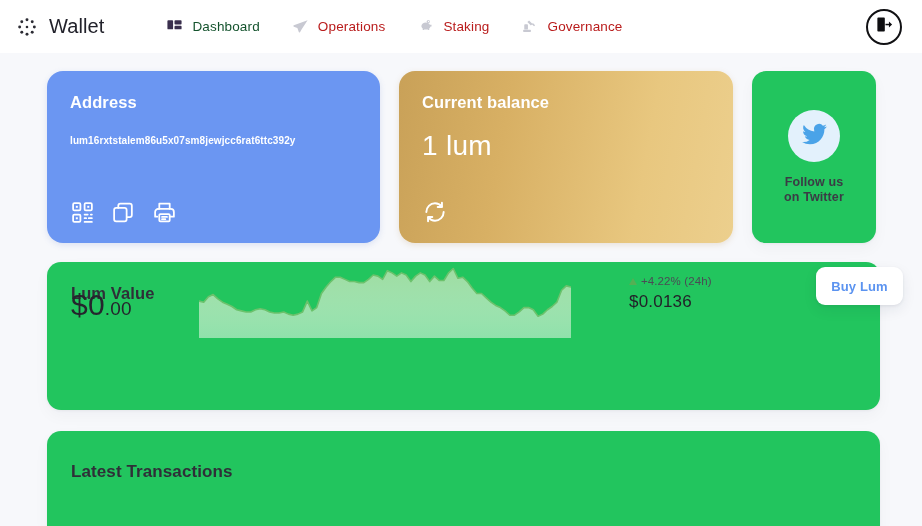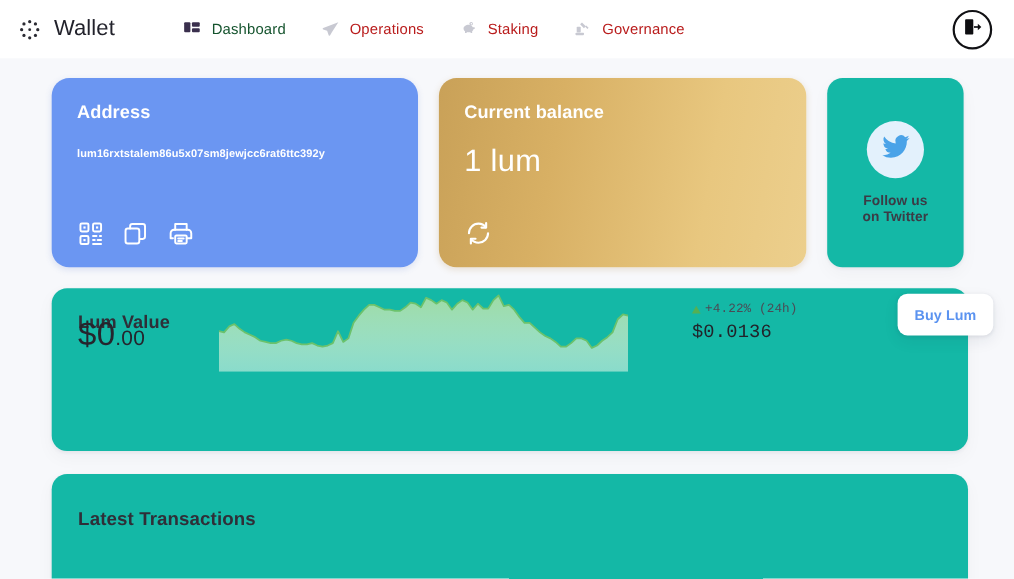--- a/index.html
+++ b/index.html
@@ -78,21 +78,21 @@
   
   .page { padding: 18px 42px 0 47px; }
 
   .row-cards {
     display: flex;
     gap: 19px;
     align-items: center;
   }
 
   .card {
-    background: #14b8a6;
+    background: #22c55e;
     border-radius: 14px;
     box-shadow: 0 1px 3px rgba(30,35,60,0.055), 0 6px 16px rgba(30,35,60,0.035);
   }
 
   
   .card-address {
     width: 333px;
     height: 172px;
     background: #6b96f2;
     border-radius: 16px;
@@ -213,21 +213,20 @@
     top: 0px;
     width: 372px;
     height: 76px;
   }
   .spark svg { display: block; width: 100%; height: 100%; }
 
   .change-block {
     position: absolute;
     left: 582px;
     top: 13px;
-    font-family: Liberation Mono, monospace;
   }
   .change-line {
     display: flex;
     align-items: center;
     gap: 2px;
     font-size: 11.5px;
     color: #4b4b55;
     letter-spacing: 0.1px;
   }
   .tri-up {

